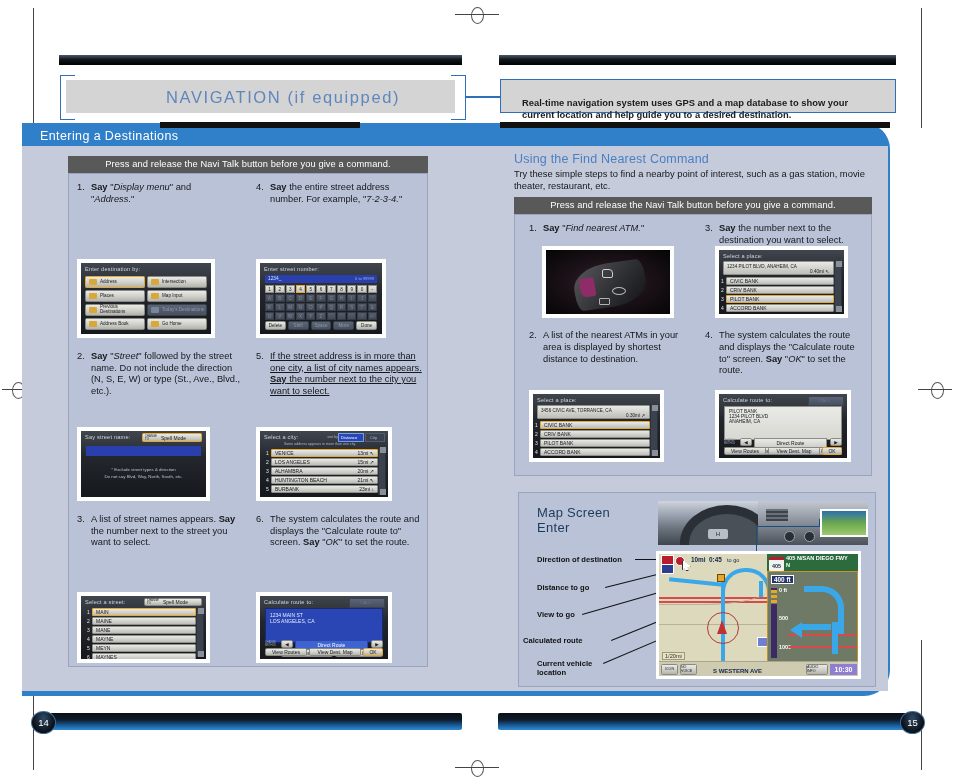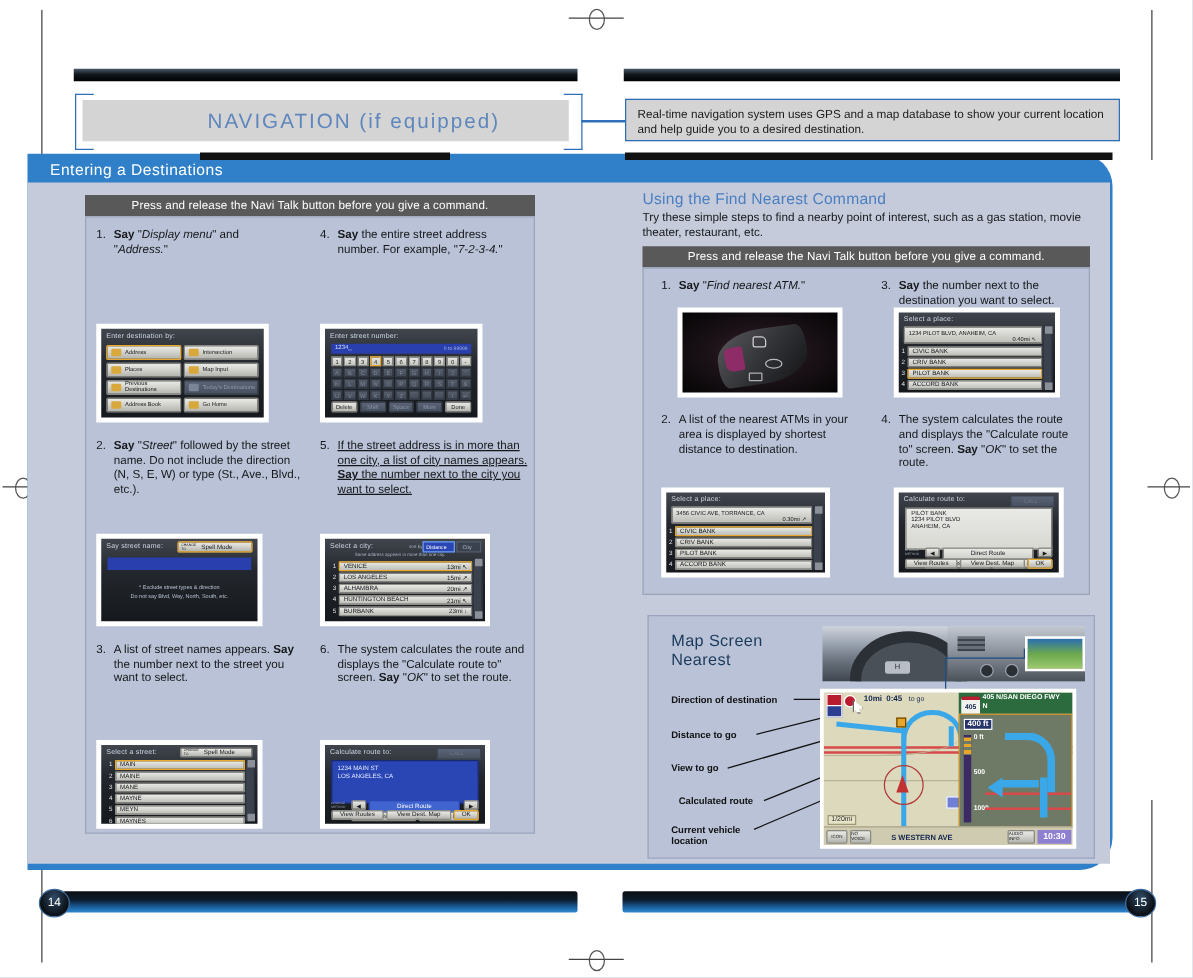--- a/index.html
+++ b/index.html
@@ -33,21 +33,21 @@
   .bracket.b1{left:60px;top:75px;width:14px;height:43px;border-right:none;}
   .bracket.b2{left:451px;top:75px;width:14px;height:43px;border-left:none;}
   .connector{position:absolute;background:#2f6fba;height:1.5px;}
 
   
   .infobox{
     position:absolute;left:500px;top:79px;width:396px;height:34px;
     background:#d4d4d4;border:1.4px solid #2f6fba;
     box-sizing:border-box;padding:5px 9px;
   }
-  .infobox p{margin:0;font-size:9.4px;line-height:12.4px;color:#1b1b1b;}
+  .infobox p{margin:12px;font-size:9.4px;line-height:12.4px;color:#1b1b1b;font-weight:bold;}
 
   
   .main-panel{
     position:absolute;left:22px;top:123px;width:868px;height:573px;
     background:#2f7fc9;border-radius:0 26px 26px 0;
   }
   .section-title{
     position:absolute;left:40px;top:129px;
     color:#ffffff;font-size:12.5px;letter-spacing:.4px;
   }
@@ -659,41 +659,41 @@
             <span>OK</span>
           </div>
         </div>
       </div>
     </div>
   </div>
 
   <div class="legend-box">
     <div class="legend-title" style="position:absolute;left:18px;top:12px;">
       <div>Map Screen</div>
-      <div>Nearest</div>
+      <div>Enter</div>
     </div>
 
     <div class="dash" style="left:139px;top:8px;width:210px;height:44px;">
       <div style="position:absolute;left:22px;top:4px;width:76px;height:58px;border:9px solid #2b2f36;border-radius:50%;background:#4a5058;"></div>
       <div style="position:absolute;left:50px;top:28px;width:20px;height:10px;background:#b9bec6;border-radius:2px;color:#2b2f36;font-size:6px;text-align:center;line-height:10px;">H</div>
       <div style="position:absolute;left:100px;top:0;right:0;bottom:0;background:linear-gradient(180deg,#c3c8d0 0%,#8d949e 45%,#4b5159 100%);"></div>
       <div style="position:absolute;left:162px;top:8px;width:44px;height:24px;background:linear-gradient(180deg,#2a6fb0 0%,#6ba84f 50%,#9ec96f 100%);border:2px solid #fff;"></div>
       <div style="position:absolute;left:108px;top:8px;width:22px;height:12px;background:repeating-linear-gradient(180deg,#6a7079 0 2px,#3d434b 2px 4px);"></div>
       <div style="position:absolute;left:126px;top:30px;width:9px;height:9px;border-radius:50%;background:#2a2e35;border:1px solid #9aa1ab;"></div>
       <div style="position:absolute;left:146px;top:30px;width:9px;height:9px;border-radius:50%;background:#2a2e35;border:1px solid #9aa1ab;"></div>
     </div>
 
     <div style="position:absolute;left:237px;top:33px;width:1.2px;height:32px;background:#1a4f86;"></div>
     <div style="position:absolute;left:237px;top:33px;width:64px;height:1.2px;background:#1a4f86;"></div>
     <div style="position:absolute;left:300px;top:26px;width:1.2px;height:8px;background:#1a4f86;"></div>
 
     <div class="legend-label" style="position:absolute;left:18px;top:62px;">Direction of destination</div>
     <div class="legend-label" style="position:absolute;left:18px;top:90px;">Distance to go</div>
     <div class="legend-label" style="position:absolute;left:18px;top:117px;">View to go</div>
-    <div class="legend-label" style="position:absolute;left:24px;top:143px;">Calculated route</div>
+    <div class="legend-label" style="position:absolute;left:4px;top:143px;">Calculated route</div>
     <div class="legend-label" style="position:absolute;left:18px;top:166px;width:80px;">Current vehicle location</div>
 
     <div class="leadline" style="left:116px;top:66px;width:26px;"></div>
     <div class="leadline" style="left:86px;top:94px;width:70px;transform:rotate(-14deg);"></div>
     <div class="leadline" style="left:63px;top:121px;width:108px;transform:rotate(-16deg);"></div>
     <div class="leadline" style="left:92px;top:147px;width:96px;transform:rotate(-22deg);"></div>
     <div class="leadline" style="left:84px;top:170px;width:100px;transform:rotate(-23deg);"></div>
 
     <div style="position:absolute;left:137px;top:58px;width:205px;height:128px;background:#fff;padding:3px;box-sizing:border-box;">
       <div style="position:relative;width:100%;height:100%;background:#ddd9bd;overflow:hidden;">

